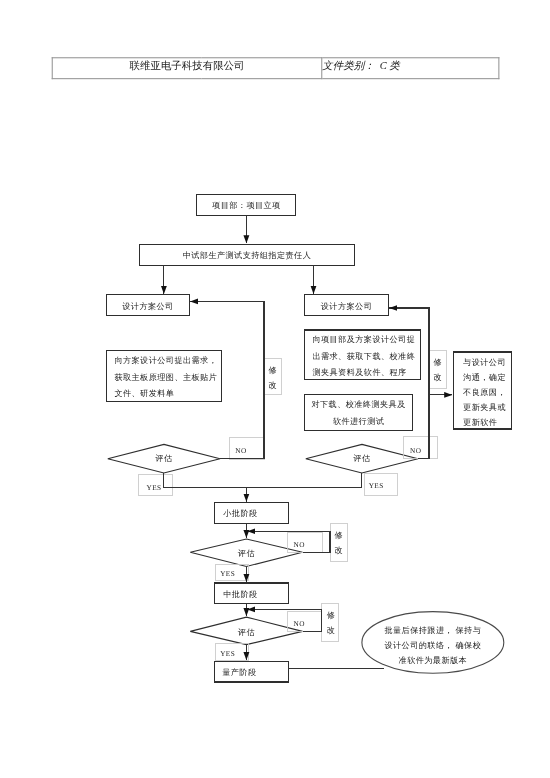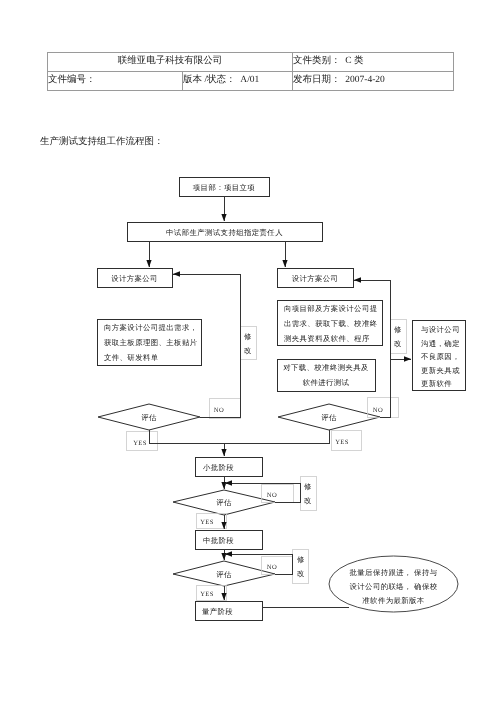--- a/index.html
+++ b/index.html
@@ -8,21 +8,21 @@
        -webkit-font-smoothing:antialiased;text-rendering:geometricPrecision;
        font-family:"Liberation Serif","DejaVu Serif",serif;overflow:hidden;}
   #page{position:relative;width:500px;height:707px;}
 
   
   .hdr{position:absolute;left:47px;top:52px;width:406px;
        border-collapse:collapse;table-layout:fixed;}
   .hdr td{border:1px solid #9a9a9a;height:18px;padding:0;
           font-size:9.5px;color:#1a1a1a;vertical-align:middle;
           line-height:1;white-space:nowrap;}
-  .pad{padding-left:7px;}
+  .pad{padding-left:7px;font-style:italic;}
   .ctr{text-align:center;}
   .lb{white-space:pre;}
 
   .doc-title{position:absolute;left:40px;top:135px;font-size:9.5px;
              color:#1a1a1a;letter-spacing:0px;}
 
   
   #flow{position:absolute;left:0;top:0;width:500px;height:707px;}
   .bx{fill:#ffffff;stroke:#2e2e2e;stroke-width:1;}
   rect.bx,rect.bxl,path.ln{shape-rendering:crispEdges;}
@@ -42,29 +42,23 @@
   <colgroup>
         <col style="width:135px">
         <col style="width:110px">
         <col style="width:161px">
       </colgroup>
   <tbody>
         <tr>
     <td class="ctr" colspan="2">联维亚电子科技有限公司</td>
     <td class="pad"><span class="lb">文件类别：  </span><span>C 类</span></td>
   </tr>
-  <tr>
-    <td class="pad"><span class="lb">文件编号：</span></td>
-    <td class="pad"><span class="lb">版本 /状态：  </span><span>A/01</span></td>
-    <td class="pad"><span class="lb">发布日期：  </span><span>2007-4-20</span></td>
-  </tr>
 </tbody>
     </table>
 
-<div class="doc-title">生产测试支持组工作流程图：</div>
 
 <svg id="flow" viewBox="0 0 500 707">
   <defs>
     <marker id="ah" markerWidth="8" markerHeight="7" refX="7.2" refY="3" orient="auto" markerUnits="userSpaceOnUse">
       <path d="M0,0.3 L7.4,3 L0,5.7 z" fill="#111111"></path>
     </marker>
   </defs>
 
   <rect class="bx" x="179" y="177" width="90" height="19"></rect>
   <text x="224" y="189.5" text-anchor="middle">项目部：项目立项</text>

